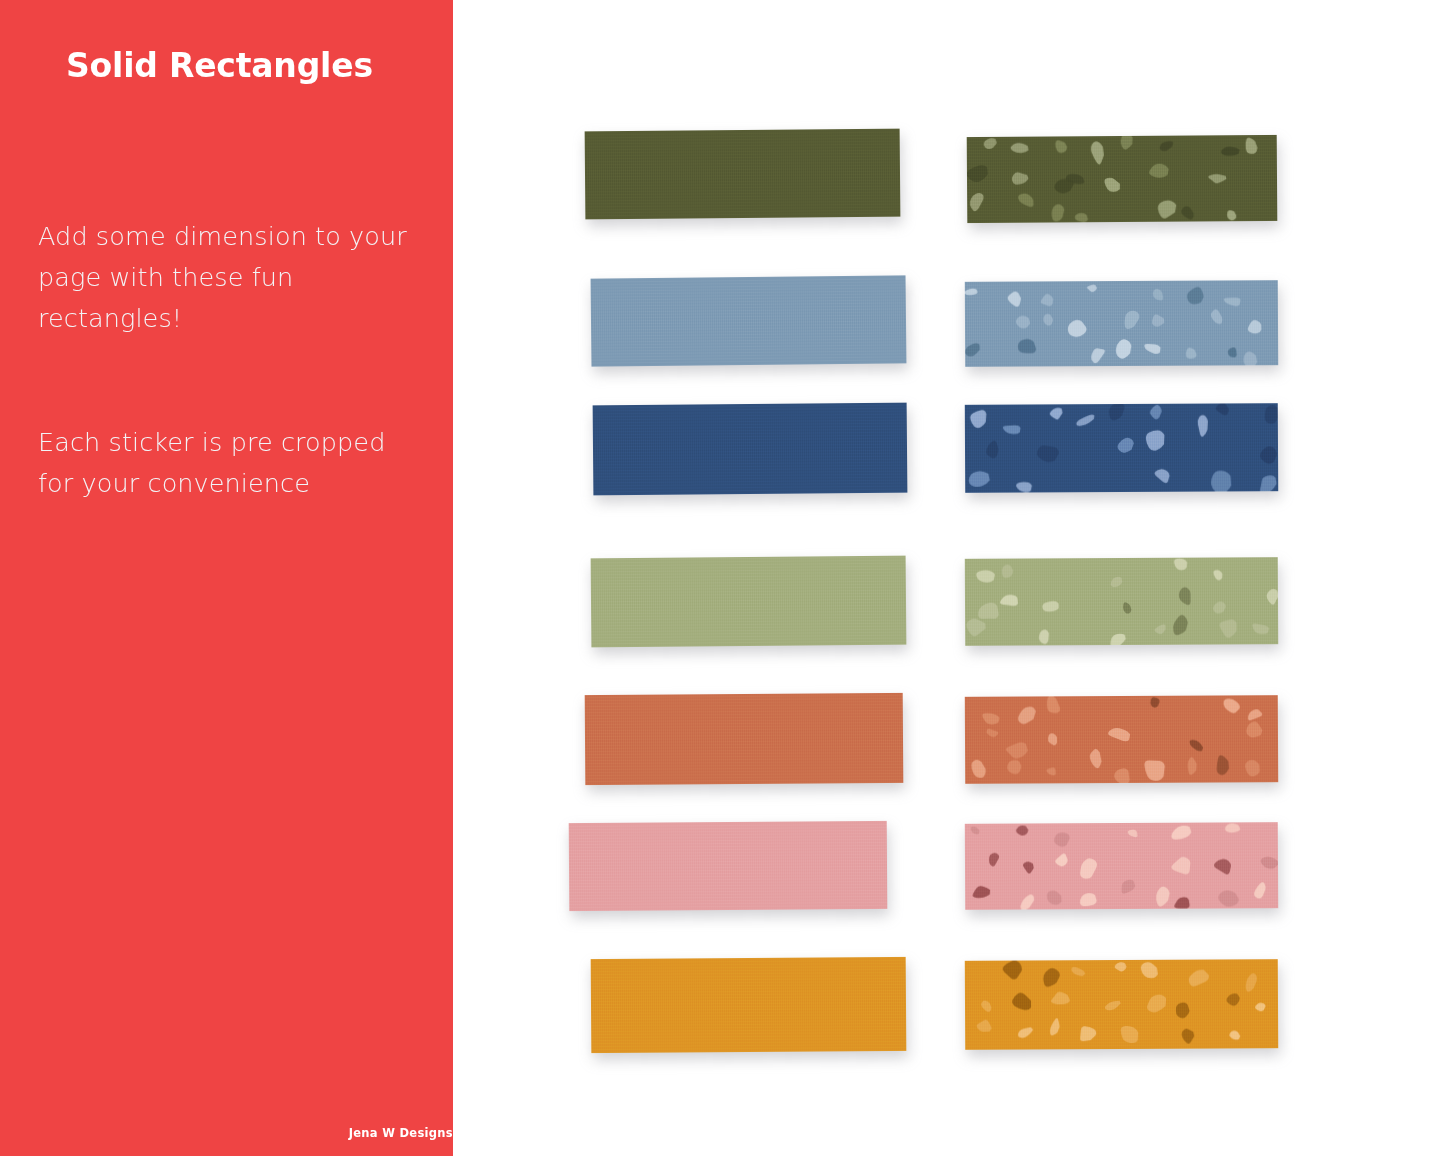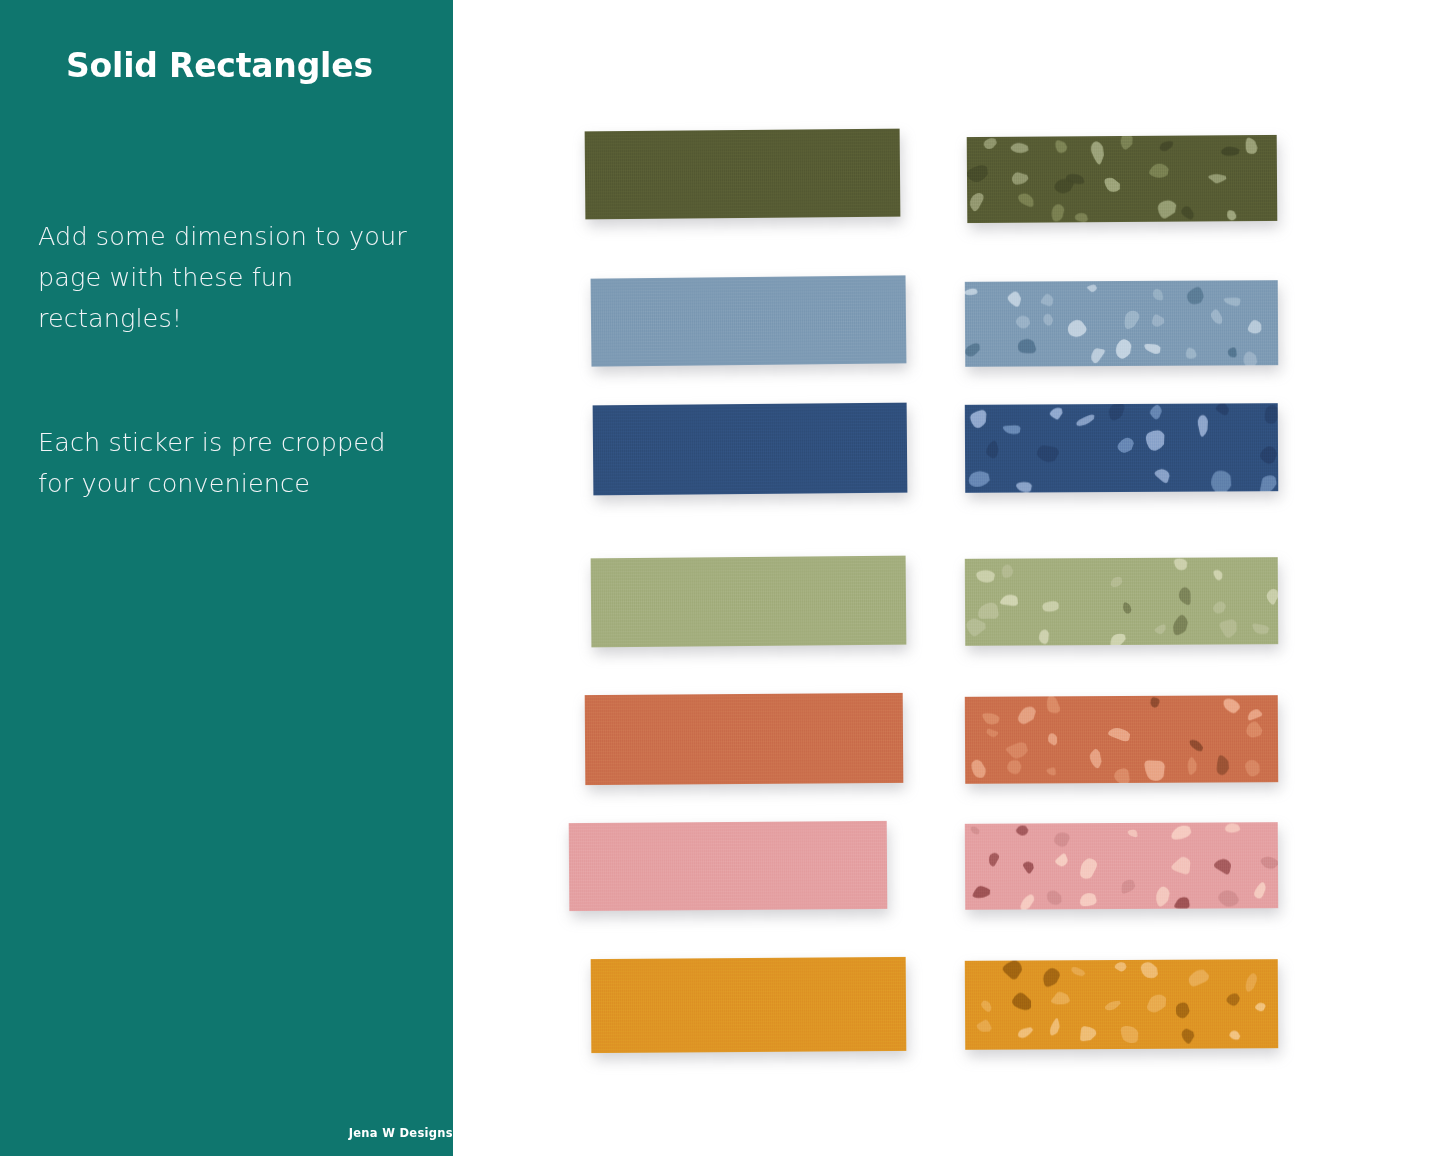--- a/index.html
+++ b/index.html
@@ -116,21 +116,21 @@
     width: 100%;
     height: 100%;
   }
   .blob-layer svg { display: block; width: 100%; height: 100%; }
 </style>
 </head>
 <body>
 
 <div id="page" style="background: rgb(255, 255, 255);">
 
-  <aside id="sidebar" style="background: #0f766e;">
+  <aside id="sidebar" style="background: #ef4444;">
     <h1 id="sidebar-title">Solid Rectangles</h1>
 
     <p class="sidebar-para" id="sidebar-para-1">Add some dimension to your page with these fun rectangles!</p>
 
     <p class="sidebar-para" id="sidebar-para-2">Each sticker is pre cropped for your convenience</p>
 
     <div id="sidebar-footer">Jena W Designs</div>
   </aside>
 
   <main id="sticker-canvas">

